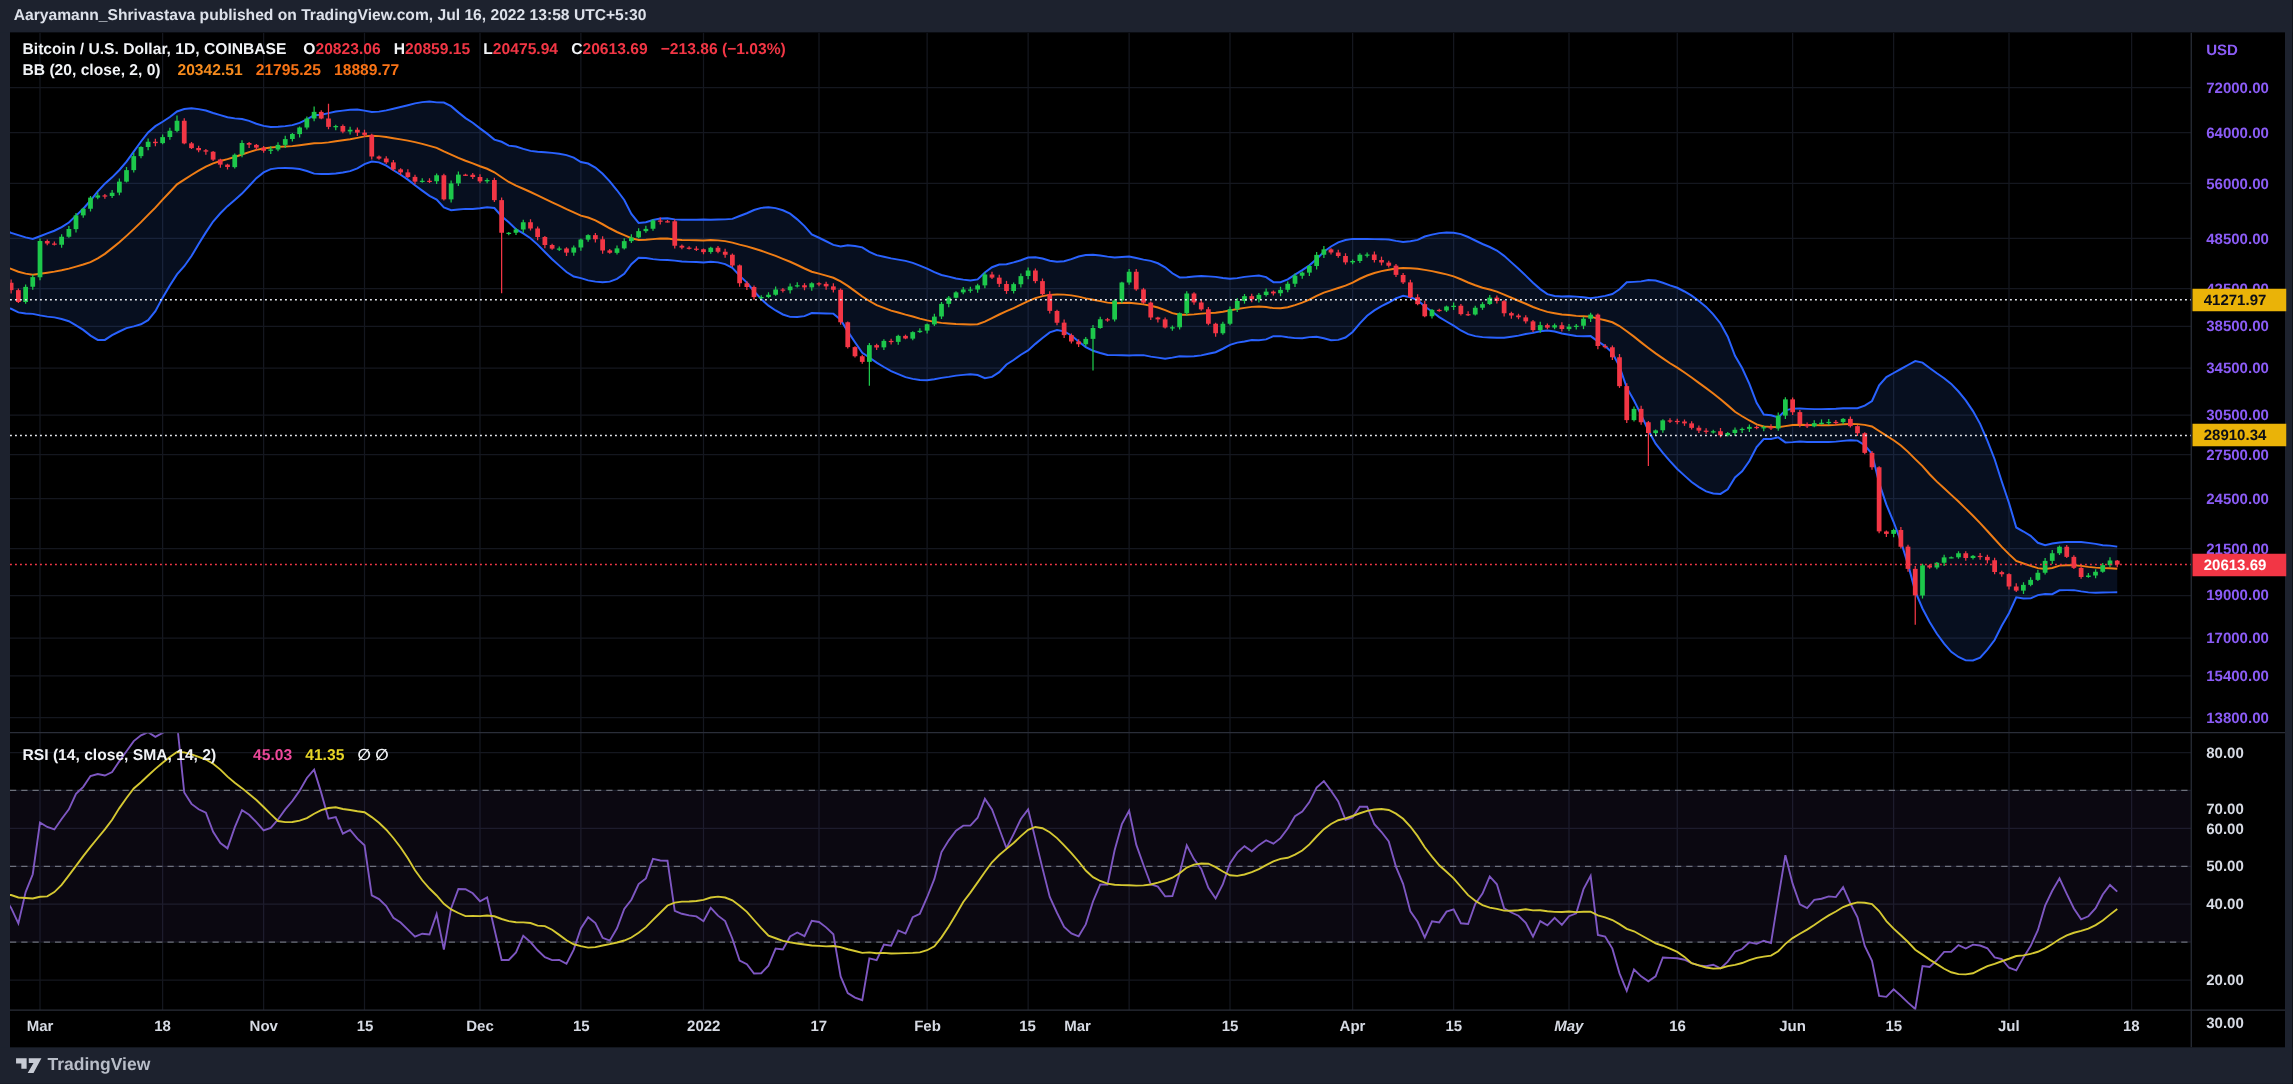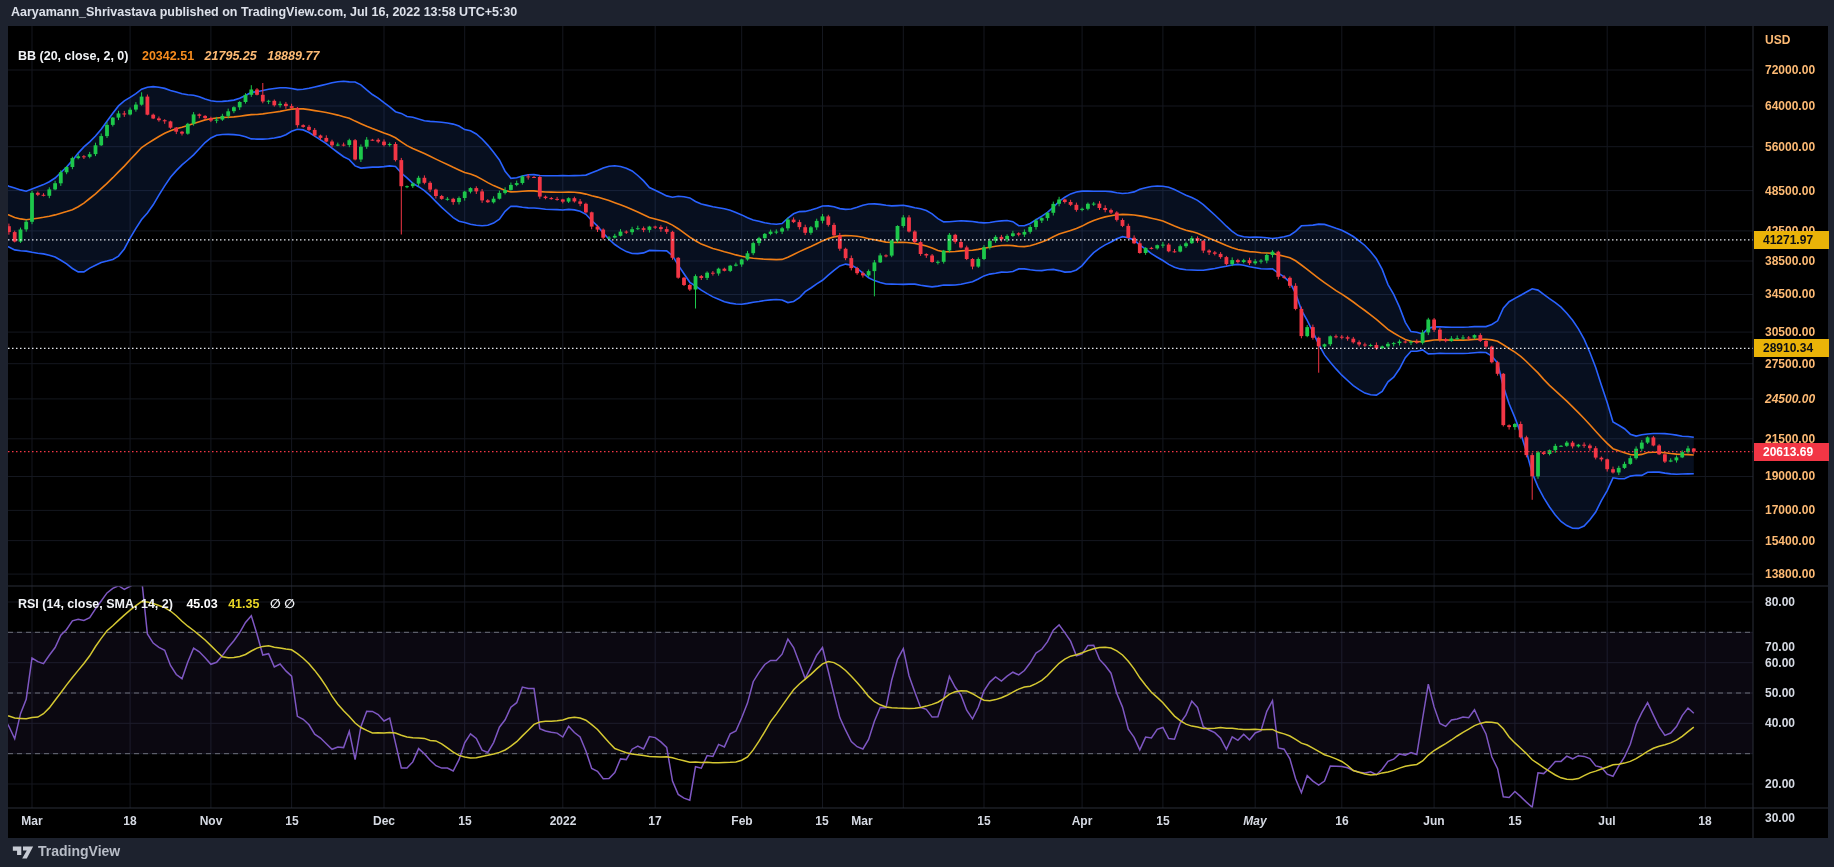--- a/index.html
+++ b/index.html
@@ -13,24 +13,24 @@
   .header-text{position:absolute;left:11px;top:5px;font-size:12.5px;font-weight:700;color:#dde1ea;white-space:nowrap;}
   .card{position:absolute;left:8px;top:26px;width:1820px;height:812px;background:#000;}
   #chart-svg{position:absolute;left:0;top:0;width:1820px;height:812px;display:block;}
   .hit{position:absolute;background:transparent;}
   .legend{position:absolute;left:10px;white-space:nowrap;font-size:12.5px;font-weight:700;color:#e8eaed;z-index:6;}
   .legend span{margin-right:7px;}
   .legend .t{margin-right:10px;color:#f1f3f6;}
   .lw{color:#f1f3f6;margin-right:0 !important;}
   .lr{color:#f23645;}
   .lo{color:#f78c1e;}
-  .lb{color:#fdba74;font-style:italic;}
-  .lp{color:#ffffff;}
+  .lb{color:#f97316;}
+  .lp{color:#ec4899;margin-left:16px;}
   .ly{color:#e8d626;}
-  .axis-label{position:absolute;left:1757px;font-size:12px;font-weight:700;color:#fdba74;height:16px;line-height:16px;z-index:4;white-space:nowrap;}
+  .axis-label{position:absolute;left:1757px;font-size:12px;font-weight:700;color:#8b5cf6;height:16px;line-height:16px;z-index:4;white-space:nowrap;}
   .rsi-axis-label{position:absolute;left:1757px;font-size:12px;font-weight:700;color:#d6dae3;height:16px;line-height:16px;z-index:4;}
   .time-label{position:absolute;top:788px;width:44px;text-align:center;font-size:12px;font-weight:700;color:#d6dae3;z-index:4;}
   .tag{position:absolute;left:1746px;width:66px;height:18px;line-height:18px;padding-left:9px;font-size:12px;font-weight:700;z-index:5;}
   .tag.white{background:#eab308;color:#0c0e15;}
   .tag.last{background:#f23645;color:#ffffff;}
   .footer{position:absolute;left:0;top:838px;width:1834px;height:29px;background:#1d222e;}
   .tv-logo{position:absolute;left:12px;top:6px;width:22px;height:17px;}
   .brand{position:absolute;left:38px;top:5px;font-size:14px;font-weight:700;color:#b8bdc7;}
 </style>
 </head>
@@ -699,20 +699,28 @@
         <path d="M-4.8 690.0L0.9 690.0L6.7 692.0L12.5 692.4L18.2 692.8L24.0 691.4L29.8 691.1L35.5 687.7L41.3 681.9L47.1 674.3L52.8 666.7L58.6 658.9L64.4 651.5L70.2 644.4L75.9 637.5L81.7 629.8L87.5 620.5L93.2 612.4L99.0 604.8L104.8 599.8L110.5 594.4L116.3 589.1L122.1 584.2L127.9 579.6L133.6 575.6L139.4 575.9L145.2 577.5L150.9 579.5L156.7 581.6L162.5 585.0L168.3 589.7L174.0 595.3L179.8 600.2L185.6 604.5L191.3 609.2L197.1 614.0L202.9 619.6L208.6 625.3L214.4 630.8L220.2 631.7L225.9 631.6L231.7 630.5L237.5 628.5L243.3 625.0L249.0 622.1L254.8 620.4L260.6 619.8L266.3 621.2L272.1 622.0L277.9 623.0L283.6 623.8L289.4 627.7L295.2 632.2L301.0 637.8L306.7 644.4L312.5 652.0L318.3 660.6L324.0 670.2L329.8 678.2L335.6 684.8L341.3 690.4L347.1 697.0L352.9 701.5L358.7 704.4L364.4 706.9L370.2 706.8L376.0 706.9L381.7 706.4L387.5 707.0L393.3 709.2L399.0 710.9L404.8 711.8L410.6 711.9L416.4 712.4L422.1 714.5L427.9 714.9L433.7 717.8L439.4 721.9L445.2 726.2L451.0 729.4L456.7 730.9L462.5 732.1L468.3 731.7L474.1 730.4L479.8 729.3L485.6 728.0L491.4 726.4L497.1 724.0L502.9 720.2L508.7 715.7L514.4 709.9L520.2 704.2L526.0 698.4L531.8 696.1L537.5 695.3L543.3 695.2L549.1 694.8L554.8 693.9L560.6 692.0L566.4 691.3L572.1 692.0L577.9 694.2L583.7 698.6L589.5 703.5L595.2 710.0L601.0 716.5L606.8 722.5L612.5 724.6L618.3 726.7L624.1 727.9L629.8 728.8L635.6 729.6L641.4 730.4L647.2 730.7L652.9 731.1L658.7 730.8L664.5 731.7L670.2 733.4L676.0 734.8L681.8 736.3L687.5 735.9L693.3 736.6L699.1 736.3L704.9 736.8L710.6 736.7L716.4 736.5L722.2 736.3L727.9 735.9L733.7 734.2L739.5 731.0L745.2 723.9L751.0 715.2L756.8 705.6L762.6 695.6L768.3 688.1L774.1 679.9L779.9 671.6L785.6 663.8L791.4 658.0L797.2 653.1L802.9 648.4L808.7 642.9L814.5 637.9L820.3 635.6L826.0 636.6L831.8 639.8L837.6 644.5L843.3 650.3L849.1 656.5L854.9 663.2L860.6 670.4L866.4 675.7L872.2 678.8L878.0 680.9L883.7 681.8L889.5 682.1L895.3 682.2L901.0 682.5L906.8 682.3L912.6 681.6L918.3 680.1L924.1 678.4L929.9 676.2L935.7 672.6L941.4 668.1L947.2 665.7L953.0 664.8L958.7 665.0L964.5 667.7L970.3 671.2L976.0 674.2L981.8 674.7L987.6 673.6L993.4 671.7L999.1 669.3L1004.9 666.1L1010.7 663.1L1016.4 661.1L1022.2 660.2L1028.0 657.7L1033.8 654.4L1039.5 649.5L1045.3 643.2L1051.1 637.3L1056.8 633.2L1062.6 630.2L1068.4 628.7L1074.1 626.8L1079.9 624.6L1085.7 622.7L1091.5 621.6L1097.2 621.2L1103.0 622.0L1108.8 624.9L1114.5 629.0L1120.3 635.2L1126.1 642.9L1131.8 651.8L1137.6 659.3L1143.4 666.2L1149.2 671.4L1154.9 676.7L1160.7 683.4L1166.5 690.1L1172.2 694.6L1178.0 698.1L1183.8 700.1L1189.5 701.1L1195.3 702.5L1201.1 702.6L1206.8 702.2L1212.6 701.4L1218.4 702.3L1224.2 702.2L1229.9 703.0L1235.7 703.5L1241.5 703.6L1247.2 703.2L1253.0 703.7L1258.8 703.4L1264.5 703.4L1270.3 706.3L1276.1 707.9L1281.9 710.0L1287.6 713.3L1293.4 717.1L1299.2 719.0L1304.9 722.2L1310.7 725.4L1316.5 728.7L1322.3 730.6L1328.0 732.9L1333.8 735.5L1339.6 739.5L1345.3 744.5L1351.1 746.3L1356.9 748.0L1362.6 748.9L1368.4 748.6L1374.2 746.9L1380.0 745.9L1385.7 744.4L1391.5 742.1L1397.3 740.3L1403.0 739.3L1408.8 738.5L1414.6 735.0L1420.3 729.1L1426.1 724.5L1431.9 721.0L1437.7 717.7L1443.4 714.0L1449.2 710.0L1455.0 706.3L1460.7 703.2L1466.5 699.6L1472.3 697.4L1478.0 695.9L1483.8 696.2L1489.6 697.2L1495.3 702.8L1501.1 710.9L1506.9 716.9L1512.7 722.2L1518.4 727.6L1524.2 733.8L1530.0 737.7L1535.7 741.7L1541.5 745.3L1547.3 749.0L1553.0 751.8L1558.8 753.3L1564.6 753.5L1570.4 752.6L1576.1 749.7L1581.9 746.9L1587.7 745.1L1593.4 743.0L1599.2 741.0L1605.0 738.8L1610.8 738.3L1616.5 737.1L1622.3 735.4L1628.1 732.7L1633.8 729.2L1639.6 725.4L1645.4 722.3L1651.1 720.2L1656.9 718.7L1662.7 716.9L1668.5 714.1L1674.2 710.4L1680.0 705.7L1685.8 701.2" fill="none" stroke="#d5c832" stroke-width="1.5"></path>
       </g>
       <line x1="0" y1="560" x2="1820" y2="560" stroke="#2a2e39" stroke-width="1"></line>
       <line x1="0" y1="782" x2="1820" y2="782" stroke="#2a2e39" stroke-width="1"></line>
       <line x1="1745" y1="0" x2="1745" y2="812" stroke="#2a2e39" stroke-width="1"></line>
     </svg>
 
   <div class="hit" style="left:1745px;top:0;width:75px;height:782px;"></div>
   <div class="hit" style="left:0;top:782px;width:1745px;height:30px;"></div>
 
+  <div class="legend" style="top:6px;">
+    <span class="t">Bitcoin / U.S. Dollar, 1D, COINBASE</span>
+    <span class="lw">O</span><span class="lr">20823.06</span>
+    <span class="lw">H</span><span class="lr">20859.15</span>
+    <span class="lw">L</span><span class="lr">20475.94</span>
+    <span class="lw">C</span><span class="lr">20613.69</span>
+    <span class="lr">−213.86 (−1.03%)</span>
+  </div>
 
   <div class="legend" style="top:23px;">
     <span class="t">BB (20, close, 2, 0)</span>
     <span class="lo">20342.51</span>
     <span class="lb">21795.25</span>
     <span class="lb">18889.77</span>
   </div>
 
   <div class="legend" style="top:570px;">
     <span class="t">RSI (14, close, SMA, 14, 2)</span>
@@ -726,21 +734,21 @@
   <div id="axis-layer">
       <div class="axis-label" style="top: 36px;">72000.00</div>
       <div class="axis-label" style="top: 72px;">64000.00</div>
       <div class="axis-label" style="top: 113px;">56000.00</div>
       <div class="axis-label" style="top: 157px;">48500.00</div>
       <div class="axis-label" style="top: 197px;">42500.00</div>
       <div class="axis-label" style="top: 227px;">38500.00</div>
       <div class="axis-label" style="top: 260px;">34500.00</div>
       <div class="axis-label" style="top: 298px;">30500.00</div>
       <div class="axis-label" style="top: 330px;">27500.00</div>
-      <div class="axis-label" style="top: 365px; font-style: italic;">24500.00</div>
+      <div class="axis-label" style="top: 365px;">24500.00</div>
       <div class="axis-label" style="top: 405px;">21500.00</div>
       <div class="axis-label" style="top: 442px;">19000.00</div>
       <div class="axis-label" style="top: 476px;">17000.00</div>
       <div class="axis-label" style="top: 507px;">15400.00</div>
       <div class="axis-label" style="top: 540px;">13800.00</div>
       <div class="rsi-axis-label" style="top: 568px;">80.00</div>
       <div class="rsi-axis-label" style="top: 598px; margin-top: 15px;">70.00</div>
       <div class="rsi-axis-label" style="top: 629px;">60.00</div>
       <div class="rsi-axis-label" style="top: 659px;">50.00</div>
       <div class="rsi-axis-label" style="top: 689px;">40.00</div>

